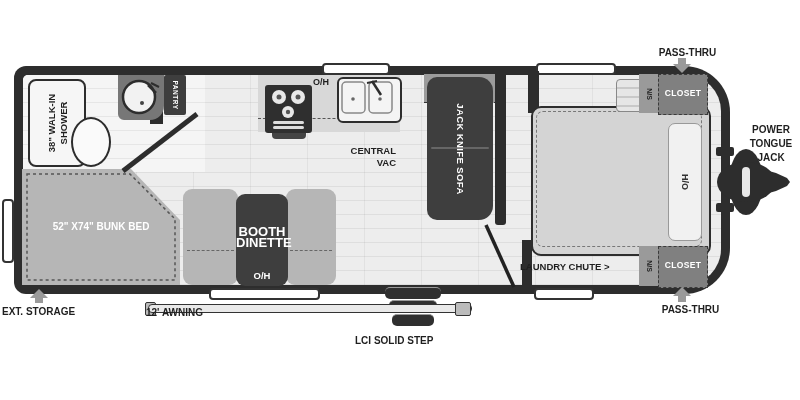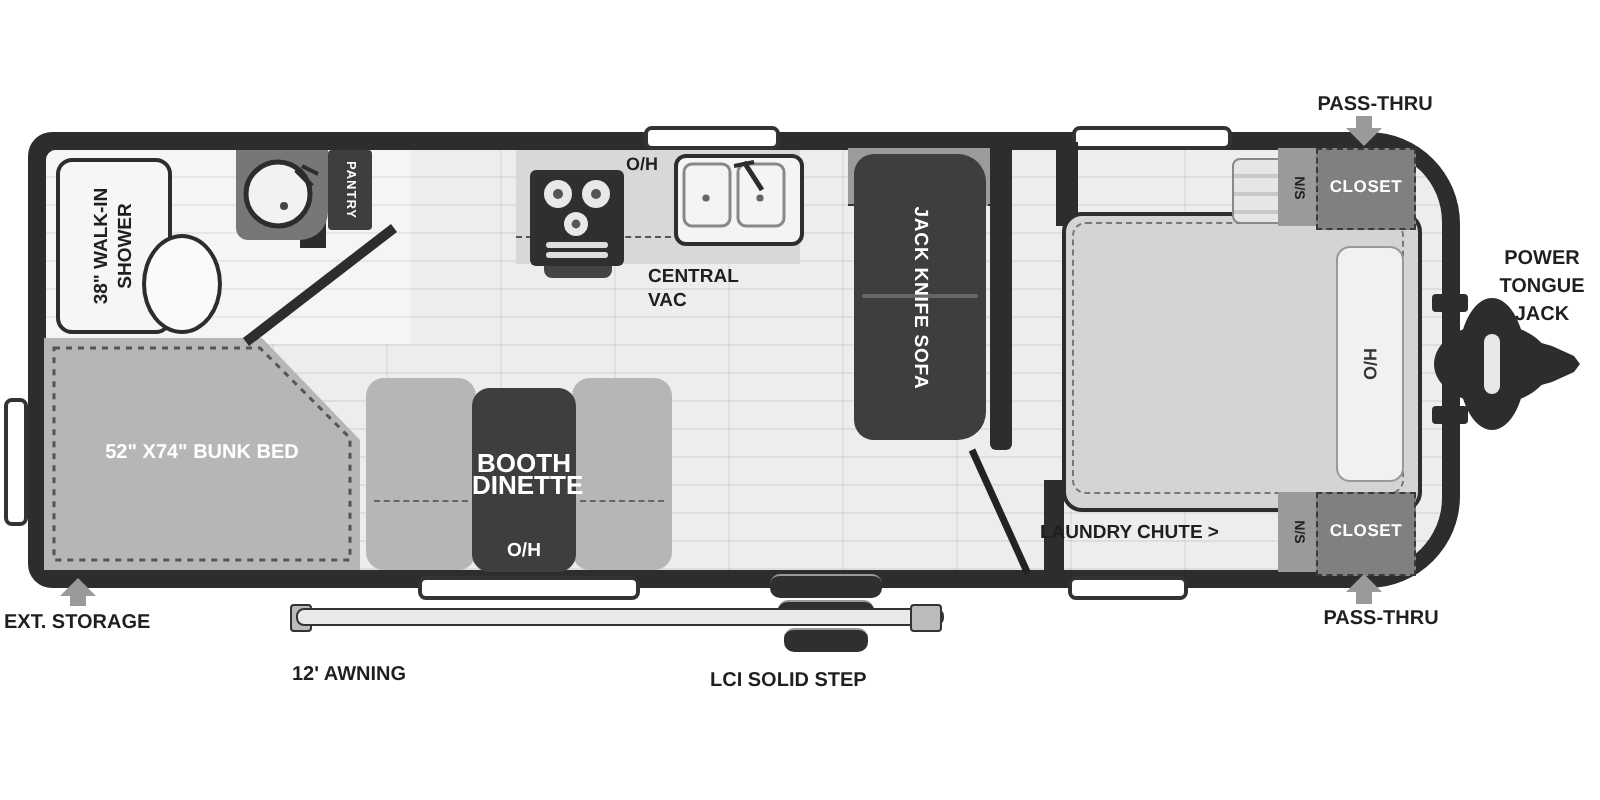--- a/index.html
+++ b/index.html
@@ -91,21 +91,21 @@
   <div class="abs" style="left:337px;top:77px;width:61px;height:42px;background:#f4f4f4;border:2.5px solid #2d2d2d;border-radius:6px;">
     <svg width="56" height="37">
       <rect x="3" y="3" width="23" height="31" rx="4" fill="none" stroke="#888" stroke-width="1.5"></rect>
       <rect x="30" y="3" width="23" height="31" rx="4" fill="none" stroke="#888" stroke-width="1.5"></rect>
       <circle cx="14" cy="20" r="1.8" fill="#666"></circle>
         <circle cx="41" cy="20" r="1.8" fill="#666"></circle>
       <line x1="33" y1="2" x2="42" y2="16" stroke="#2d2d2d" stroke-width="2.5"></line>
       <line x1="28" y1="4" x2="38" y2="2" stroke="#2d2d2d" stroke-width="2"></line>
     </svg>
   </div>
-  <div class="abs lbl" style="left:324px;top:133px;width:72px;text-align:left;font-size:9.5px;line-height:12px;">
+  <div class="abs lbl" style="left:324px;top:145px;width:72px;text-align:right;font-size:9.5px;line-height:12px;">
     <span>CENTRAL</span><br><span>VAC</span>
   </div>
 
   <div class="abs" style="left:424px;top:74px;width:78px;height:28px;background:#9b9b9b;border-bottom:1.5px dashed #333;">
     <div class="lbl wt" style="font-size:9px;margin:8px 0 0 7px;letter-spacing:.3px;">SHELF</div>
   </div>
   <div class="abs darkbox" style="left:427px;top:77px;width:66px;height:143px;border-radius:10px 14px 14px 10px;">
     <div class="abs" style="left:4px;top:70px;width:58px;height:2px;background:#666;border-radius:2px;"></div>
     <div class="abs vlabel wt" style="left:50%;top:50%;transform:translate(-50%,-50%) rotate(90deg);font-size:9.5px;letter-spacing:.4px;">JACK KNIFE SOFA</div>
   </div>
@@ -161,21 +161,21 @@
   <div class="abs arrow-stem" style="left:678px;top:58px;width:8px;height:6px;"></div>
   <div class="abs head-down" style="left:673px;top:64px;"></div>
   <div class="abs head-up" style="left:673px;top:287px;"></div>
   <div class="abs arrow-stem" style="left:678px;top:296px;width:8px;height:6px;"></div>
   <div class="abs head-up" style="left:30px;top:289px;"></div>
   <div class="abs arrow-stem" style="left:35px;top:298px;width:8px;height:5px;"></div>
 
   <div class="abs lbl" style="left:640px;top:47px;width:95px;text-align:center;font-size:10px;">PASS-THRU</div>
   <div class="abs lbl" style="left:642px;top:304px;width:97px;text-align:center;font-size:10px;">PASS-THRU</div>
   <div class="abs lbl" style="left:2px;top:306px;width:92px;text-align:left;font-size:10px;">EXT. STORAGE</div>
-  <div class="abs lbl" style="left:146px;top:332px;font-size:10px;">12' AWNING</div>
+  <div class="abs lbl" style="left:146px;top:307px;font-size:10px;">12' AWNING</div>
   <div class="abs lbl" style="left:355px;top:335px;width:115px;font-size:10px;">LCI SOLID STEP</div>
   <div class="abs lbl" style="left:742px;top:123px;width:58px;text-align:center;font-size:10px;line-height:14px;">
     <span>POWER</span><br><span>TONGUE</span><br><span>JACK</span>
   </div>
 
   <svg class="abs" width="92" height="92" style="left:706px;top:137px;">
     <rect x="10" y="10" width="18" height="9" rx="2" fill="#2d2d2d"></rect>
     <rect x="10" y="66" width="18" height="9" rx="2" fill="#2d2d2d"></rect>
     <ellipse cx="40" cy="45" rx="17" ry="33" fill="#2d2d2d"></ellipse>
     <ellipse cx="40" cy="45" rx="29" ry="20" fill="#2d2d2d"></ellipse>

